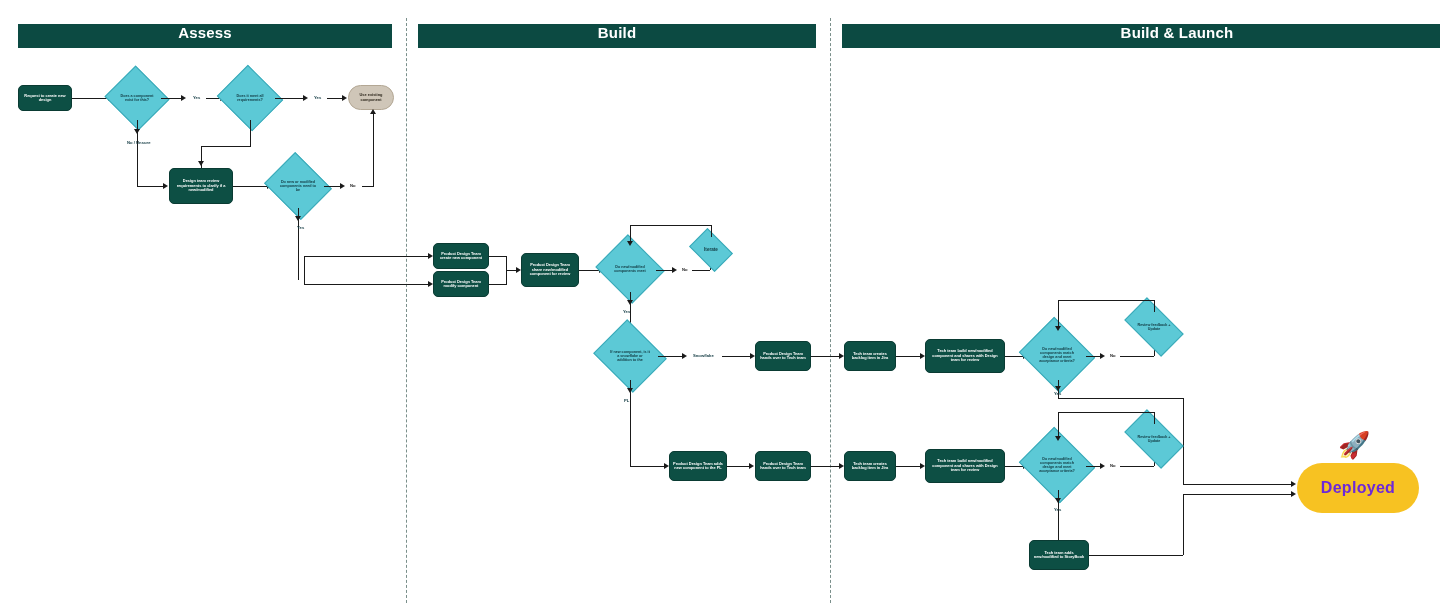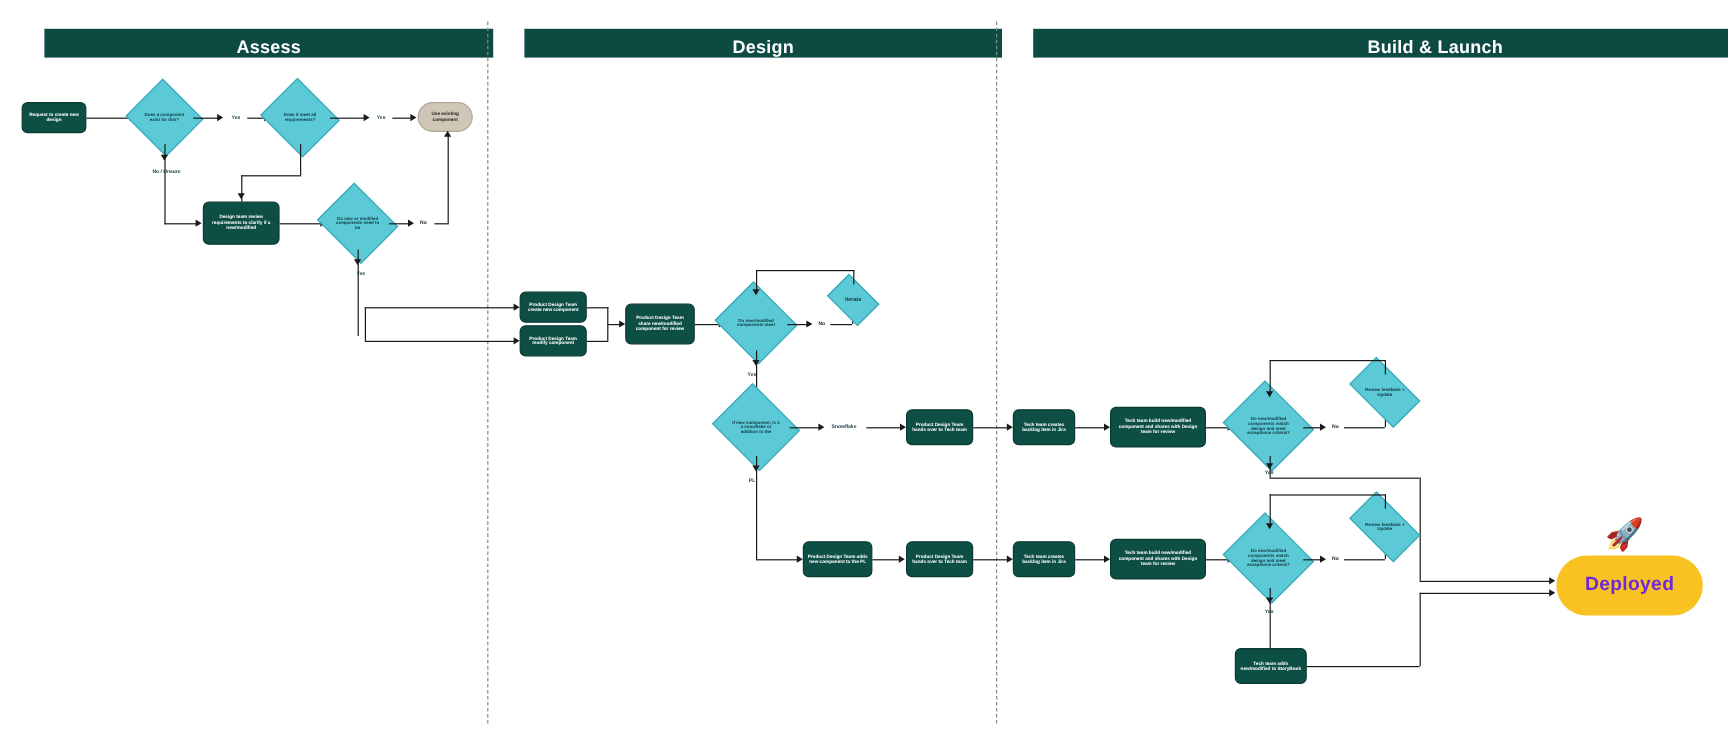--- a/index.html
+++ b/index.html
@@ -16,26 +16,25 @@
     background: #ffffff;
     overflow: hidden;
   }
   
   .lane-header {
     position: absolute;
     height: 24px;
     background: #0c4a42;
     color: #ffffff;
     display: flex;
-    align-items: flex-end;
+    align-items: flex-start;
     justify-content: center;
     font-weight: bold;
     font-size: 15px;
     letter-spacing: .2px;
-    margin-left: 19px;
   }
   
   .lane-divider {
     position: absolute;
     top: 18px;
     width: 0;
     height: 585px;
     border-left: 1.5px dashed #7a8f8b;
   }
   
@@ -144,21 +143,21 @@
 </style>
 </head>
 <body>
 
 <div id="canvas">
 
   <div class="lane-header" style="left:18px; top:24px; width:374px;">
     <span>Assess</span>
   </div>
   <div class="lane-header" style="left:418px; top:24px; width:398px;">
-    <span>Design</span>
+    <span>Build</span>
   </div>
   <div class="lane-header" style="left:842px; top:24px; width:670px;">
     <span>Build &amp; Launch</span>
   </div>
 
   <div class="lane-divider" style="left:406px;"></div>
   <div class="lane-divider" style="left:830px;"></div>
 
   <div class="node box" style="left:18px; top:85px; width:54px; height:26px;">
     <span>Request to create new design</span>

